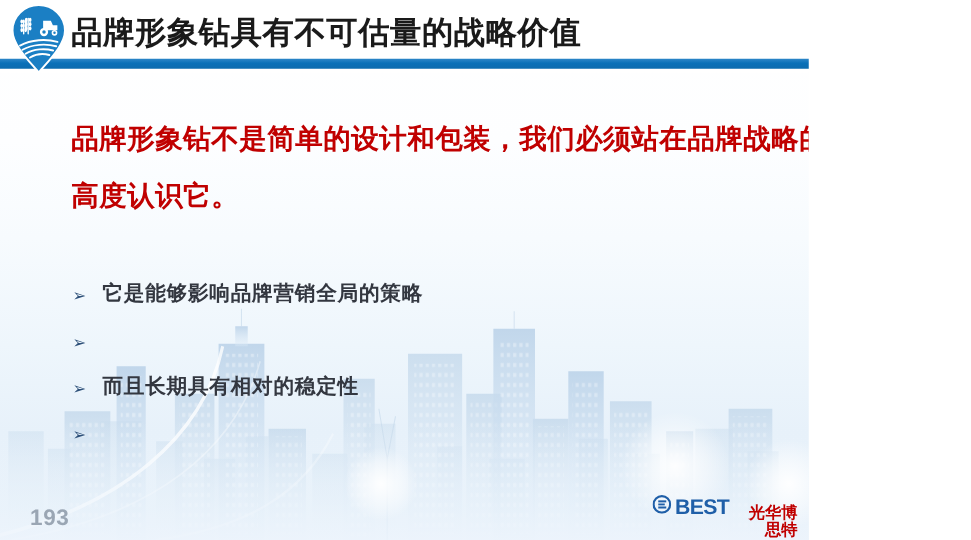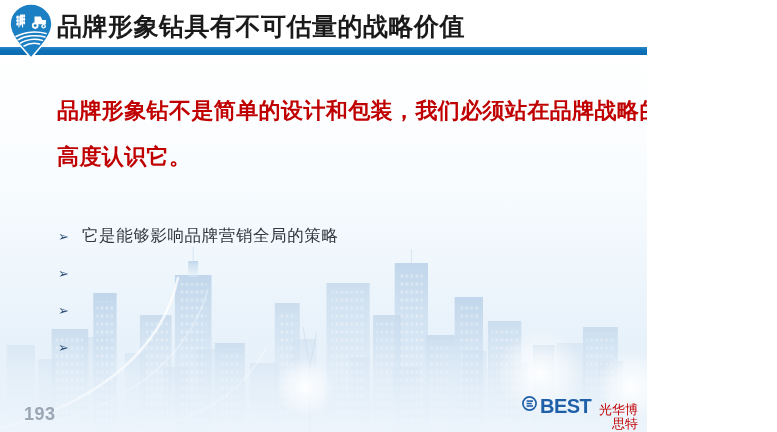--- a/index.html
+++ b/index.html
@@ -111,21 +111,21 @@
   .bullet-marker {
     width: 24px;
     flex: 0 0 24px;
     color: #2c4f78;
     font-size: 13px;
     line-height: 1;
     transform: translateY(1px);
   }
   .bullet-text {
     font-size: 16.5px;
-    font-weight: normal;
+    font-weight: bold;
     color: #333740;
     letter-spacing: 0.6px;
     line-height: 24px;
   }
 
   
   .page-number {
     position: absolute;
     left: 24px;
     top: 404px;
@@ -144,29 +144,29 @@
   }
   .corp-logo-row {
     display: flex;
     align-items: center;
     justify-content: flex-end;
     gap: 3px;
     height: 17px;
   }
   .corp-mark { display: block; }
   .corp-best {
-    font-size: 20px;
+    font-size: 17px;
     font-weight: bold;
     color: #1f5fa8;
     letter-spacing: -0.5px;
     line-height: 14px;
   }
   .corp-cn {
     font-size: 13px;
-    font-weight: normal;
+    font-weight: bold;
     color: #c00000;
     letter-spacing: 0px;
     line-height: 14px;
     margin-top: 22px;
   }
   .corp-sub {
     margin-top: 20px;
     font-size: 7.5px;
     color: #8a6a6a;
     letter-spacing: 2.6px;
@@ -354,20 +354,21 @@
   <div class="bullets">
     <div class="bullet">
       <span class="bullet-marker">➢</span>
       <span class="bullet-text">它是能够影响品牌营销全局的策略</span>
     </div>
     <div class="bullet">
       <span class="bullet-marker">➢</span>
     </div>
     <div class="bullet">
       <span class="bullet-marker">➢</span>
+      <span class="bullet-text">而且长期具有相对的稳定性</span>
     </div>
     <div class="bullet">
       <span class="bullet-marker">➢</span>
     </div>
   </div>
 
   <div class="page-number">193</div>
 
   <div class="corp-logo">
     <div class="corp-logo-row">

